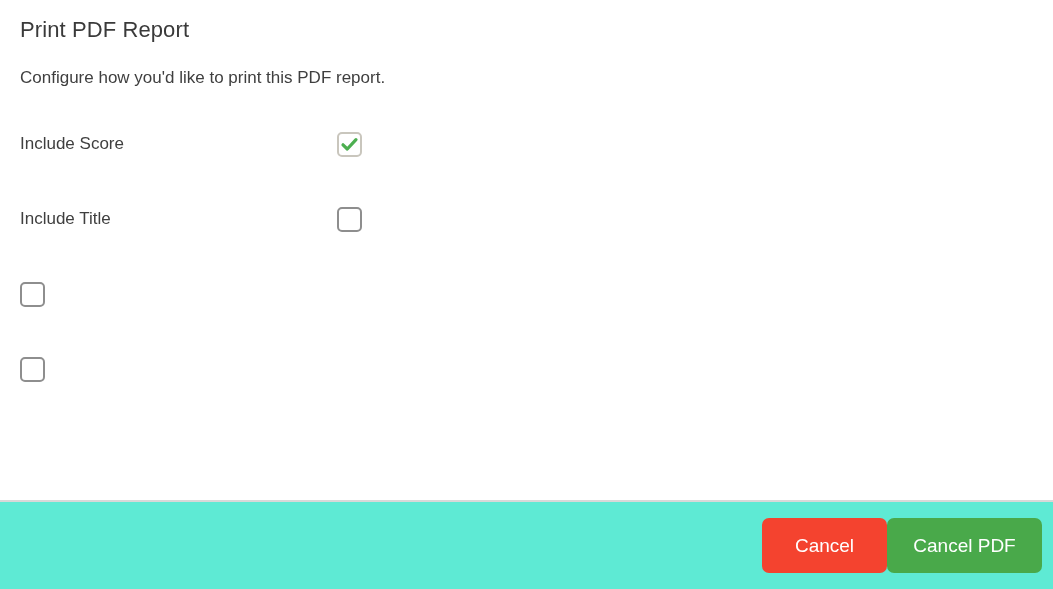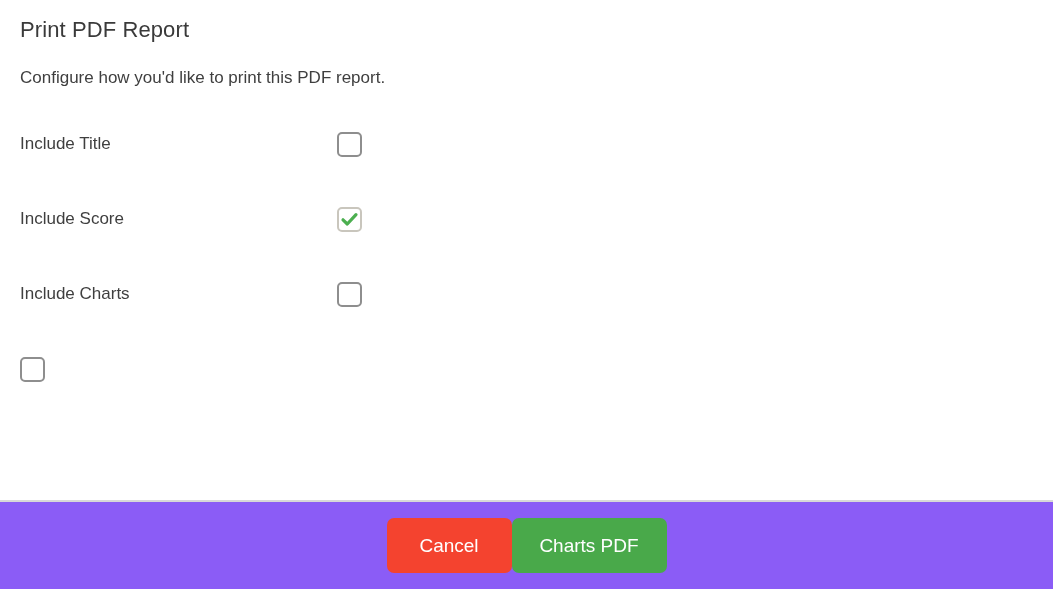--- a/index.html
+++ b/index.html
@@ -86,24 +86,24 @@
   .checkbox .tick {
     display: none;
   }
   .checkbox.checked .tick {
     display: block;
   }
   .dialog-footer {
     flex: 0 0 auto;
     height: 89px;
     border-top: 2px solid #d8d8d8;
-    background: #8b5cf6;
+    background: #5eead4;
     display: flex;
     align-items: center;
-    justify-content: center;
+    justify-content: flex-end;
     padding: 0 11px;
     box-sizing: border-box;
   }
   .btn {
     border: none;
     border-radius: 7px;
     font-family: "Liberation Sans", sans-serif;
     font-size: 19px;
     font-weight: 400;
     color: #ffffff;
@@ -128,50 +128,49 @@
 
 <div class="dialog">
 
   <div class="dialog-body">
     <h1 class="dialog-title">Print PDF Report</h1>
     <p class="dialog-subtitle">Configure how you'd like to print this PDF report.</p>
 
     <div class="options-list">
 
       <div class="option-row">
-        <span class="option-label">Include Title</span>
-        <span class="checkbox">
-          
-        </span>
-      </div>
-
-      <div class="option-row">
         <span class="option-label">Include Score</span>
         <span class="checkbox checked">
           <svg class="tick" width="19" height="19" viewBox="0 0 19 19" aria-hidden="true">
             <path d="M3 9.8 L7.3 14 L16 4.6" fill="none" stroke="#4caf50" stroke-width="3.2" stroke-linecap="round" stroke-linejoin="round"></path>
           </svg>
         </span>
       </div>
 
       <div class="option-row">
-        <span class="option-label">Include Charts</span>
+        <span class="option-label">Include Title</span>
+        <span class="checkbox">
+          
+        </span>
+      </div>
+
+      <div class="option-row">
         <span class="checkbox">
           
         </span>
       </div>
 
 
       <div class="option-row">
         <span class="checkbox">
           
         </span>
       </div>
 
     </div>
   </div>
 
   <div class="dialog-footer">
     <button class="btn btn-cancel">Cancel</button>
-    <button class="btn btn-print">Charts PDF</button>
+    <button class="btn btn-print">Cancel PDF</button>
   </div>
 
 </div>
 
 </body></html>

